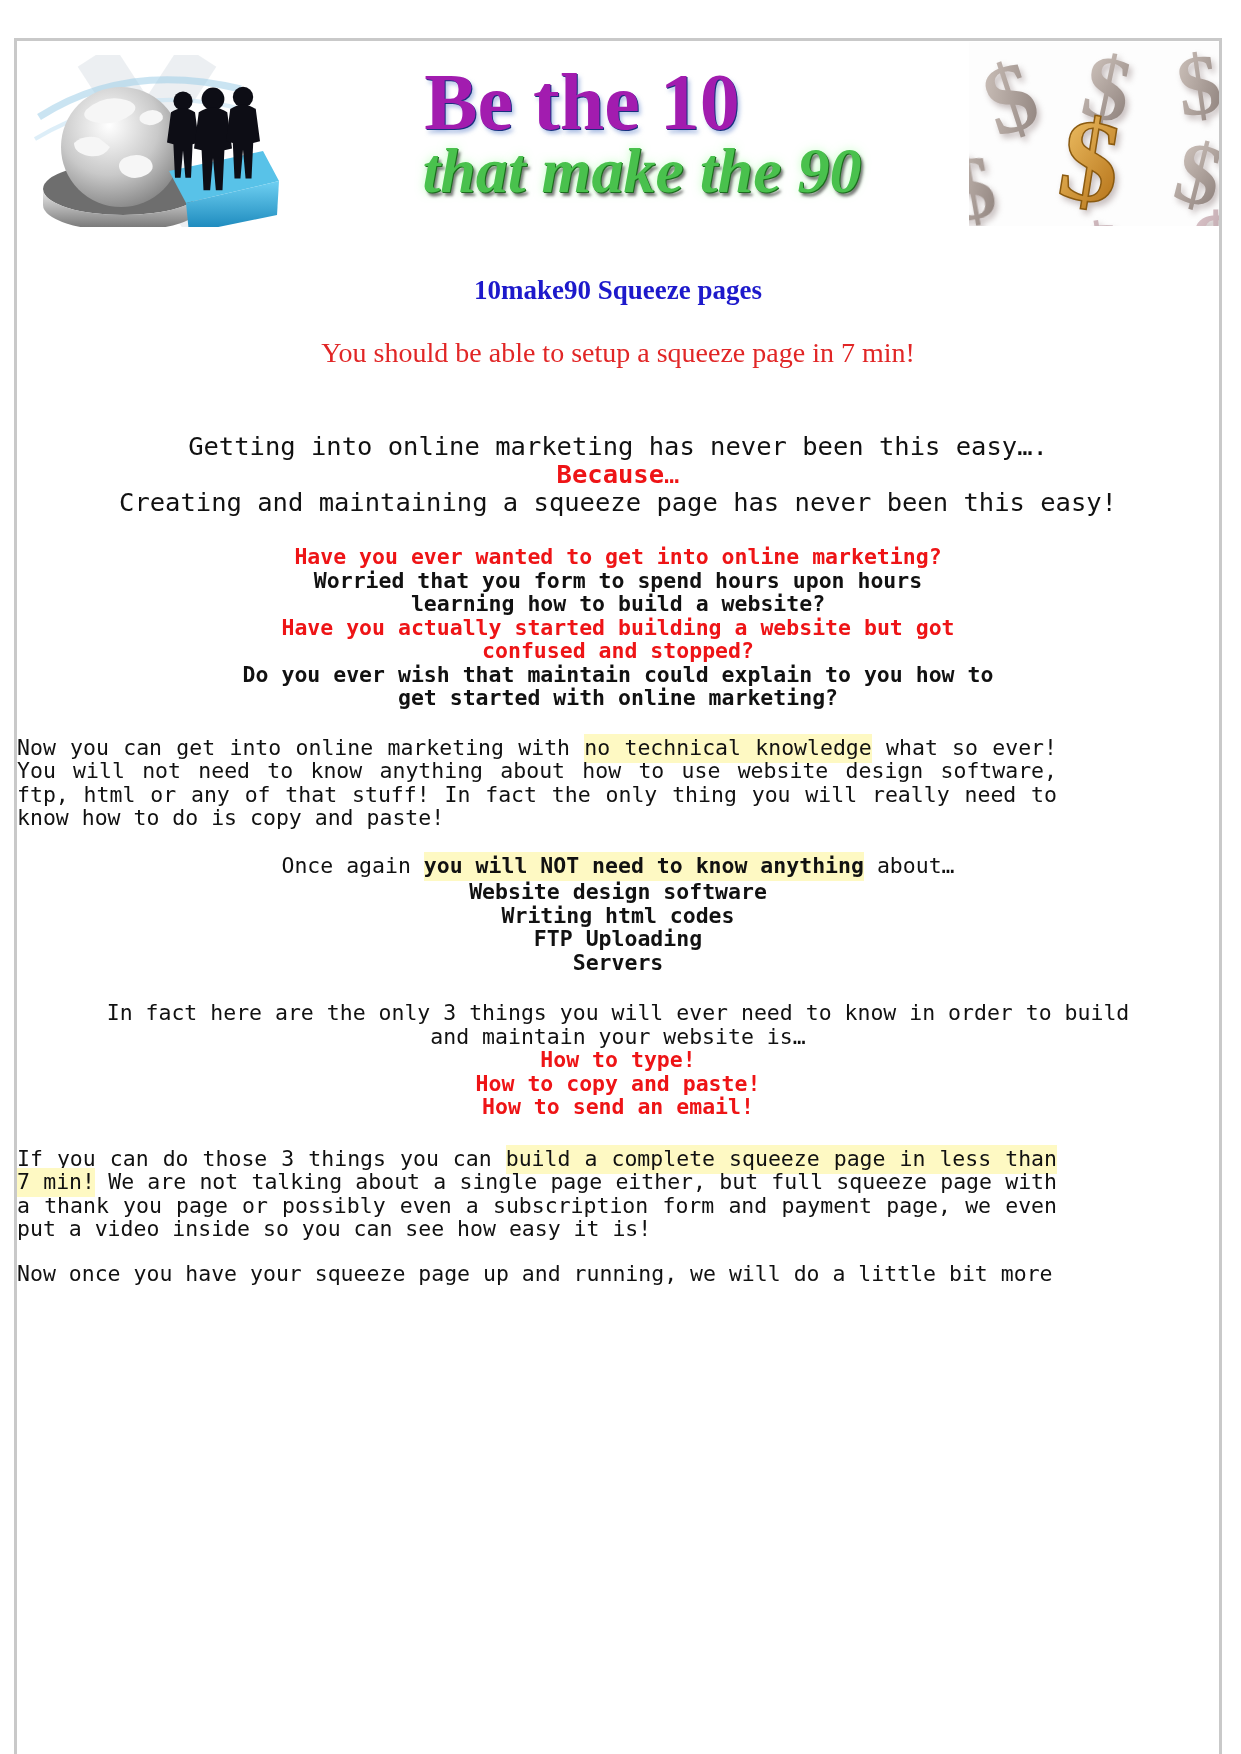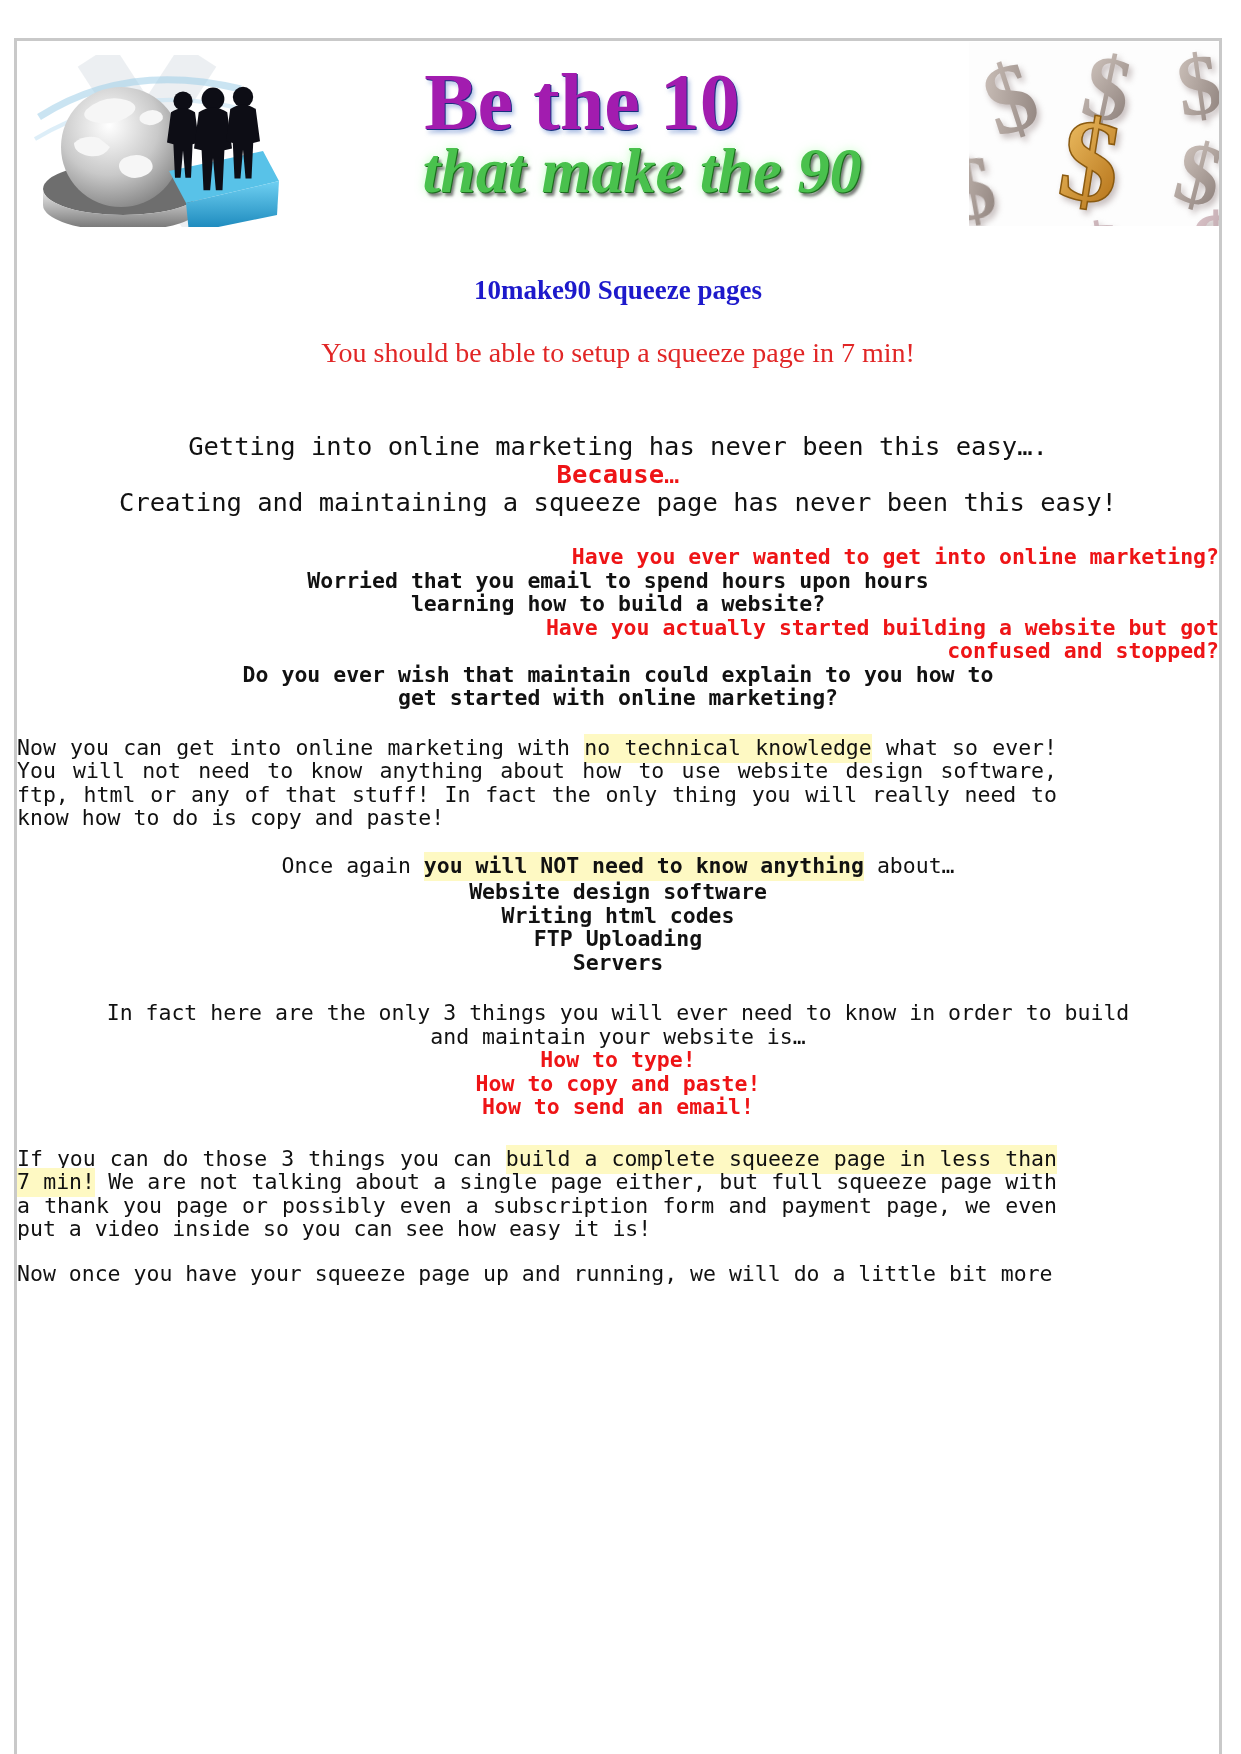--- a/index.html
+++ b/index.html
@@ -30,21 +30,21 @@
   }
   
   .h-blue{margin:44px 0 0;text-align:center;font-family:"Liberation Serif",serif;
     font-weight:bold;font-size:27px;line-height:31px;color:#1d19cb;}
   .h-redserif{margin:30px 0 0;text-align:center;font-family:"Liberation Serif",serif;
     font-weight:normal;font-size:28px;line-height:34px;color:#e12626;}
   .h-handle{margin:30px 0 0;text-align:center;font-family:"Liberation Serif",serif;
     font-weight:bold;font-size:33px;line-height:38px;color:#ee1416;}
   
   .intro{margin-top:62px;text-align:center;font-size:25.5px;line-height:28px;}
-  .red{color:#ee1416;text-align:right;}
+  .red{color:#ee1416;}
   .b{font-weight:bold;}
   .questions{margin-top:29px;text-align:center;font-weight:bold;
     font-size:21.5px;line-height:23.5px;}
   .para{width:1040px;margin:0;font-size:21.5px;line-height:23.5px;}
   .mt26{margin-top:26px;} .mt28{margin-top:28px;} .mt21{margin-top:21px;}
   .j{text-align:justify;text-align-last:left;}
   .hl{background:#fef9c3;padding:1px 0 3px;}
   .center{text-align:center;font-size:21.5px;line-height:23.5px;}
   .once{margin-top:24px;text-align:center;}
   .list{margin-top:3px;font-weight:bold;}
@@ -147,21 +147,21 @@
   <h2 class="h-redserif">You should be able to setup a squeeze page in 7 min!</h2>
 
   <div class="intro">
     <div>Getting into online marketing has never been this easy….</div>
     <div><span class="red b">Because</span><span class="red">…</span></div>
     <div>Creating and maintaining a squeeze page has never been this easy!</div>
   </div>
 
   <div class="questions">
     <div class="red">Have you ever wanted to get into online marketing?</div>
-    <div>Worried that you email to spend hours upon hours</div>
+    <div>Worried that you form to spend hours upon hours</div>
     <div>learning how to build a website?</div>
     <div class="red">Have you actually started building a website but got</div>
     <div class="red">confused and stopped?</div>
     <div>Do you ever wish that maintain could explain to you how to</div>
     <div>get started with online marketing?</div>
   </div>
 
   <p class="para j mt26"><span>Now you can get into online marketing with </span><span class="hl">no technical knowledge</span><span> what so ever! You will not need to know anything about how to use website design software, ftp, html or any of that stuff! In fact the only thing you will really need to know how to do is copy and paste!</span></p>
 
 

